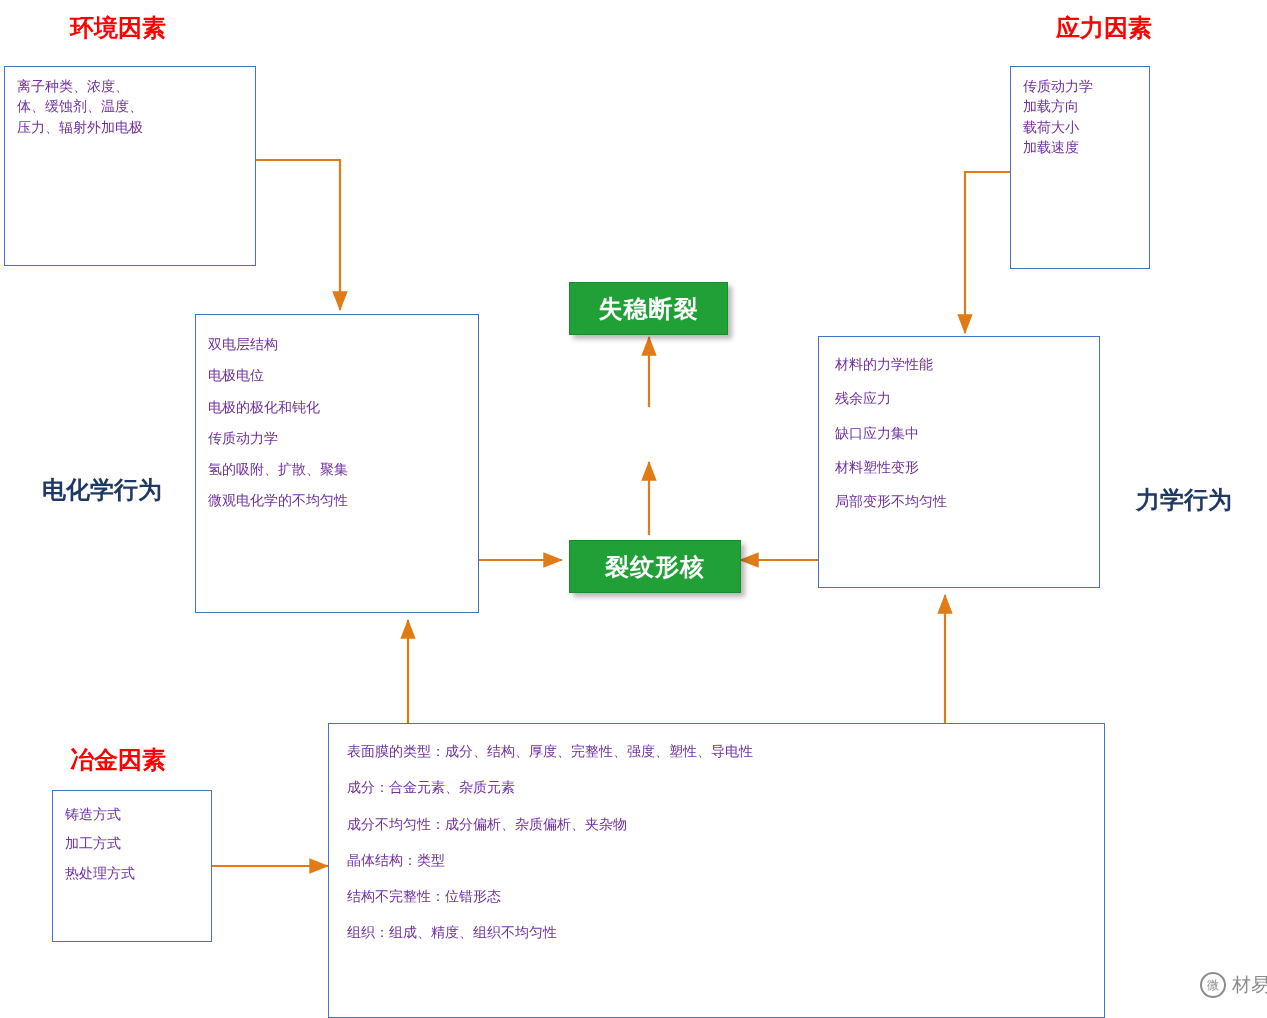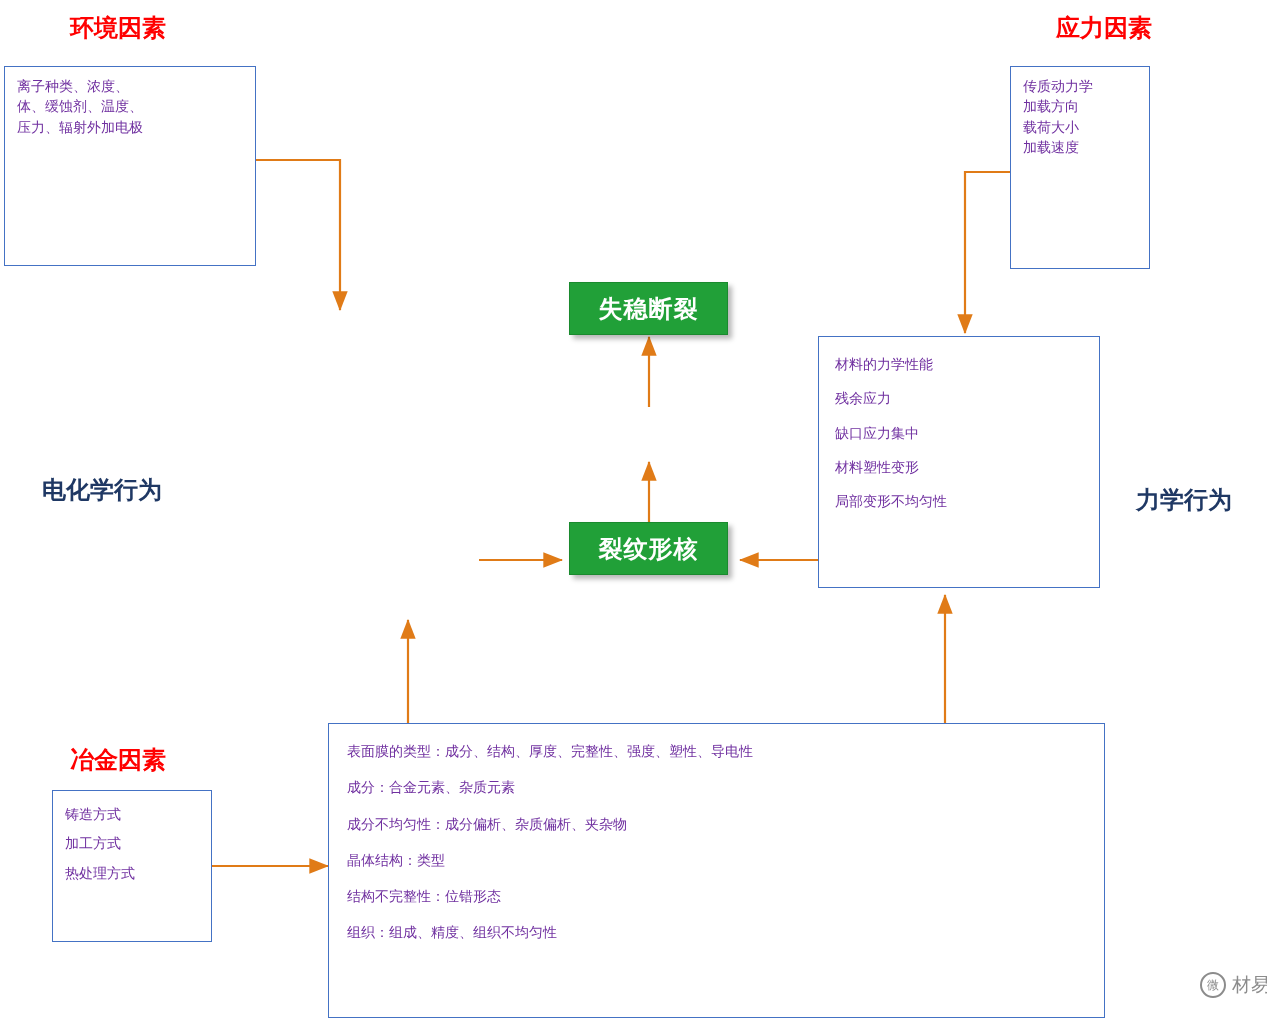--- a/index.html
+++ b/index.html
@@ -129,20 +129,28 @@
     <div class="box-line">压力、辐射外加电极</div>
   </div>
 
   <div class="box" style="left:1010px; top:66px; width:140px; height:203px;">
     <div class="box-line">传质动力学</div>
     <div class="box-line">加载方向</div>
     <div class="box-line">载荷大小</div>
     <div class="box-line">加载速度</div>
   </div>
 
+  <div class="box" style="left:195px; top:314px; width:284px; height:299px; padding-top:20px;">
+    <div class="box-line" style="margin-bottom:11px;">双电层结构</div>
+    <div class="box-line" style="margin-bottom:11px;">电极电位</div>
+    <div class="box-line" style="margin-bottom:11px;">电极的极化和钝化</div>
+    <div class="box-line" style="margin-bottom:11px;">传质动力学</div>
+    <div class="box-line" style="margin-bottom:11px;">氢的吸附、扩散、聚集</div>
+    <div class="box-line">微观电化学的不均匀性</div>
+  </div>
 
   <div class="box" style="left:818px; top:336px; width:282px; height:252px; padding-top:18px; padding-left:16px;">
     <div class="box-line" style="margin-bottom:14px;">材料的力学性能</div>
     <div class="box-line" style="margin-bottom:14px;">残余应力</div>
     <div class="box-line" style="margin-bottom:14px;">缺口应力集中</div>
     <div class="box-line" style="margin-bottom:14px;">材料塑性变形</div>
     <div class="box-line">局部变形不均匀性</div>
   </div>
 
   <div class="box" style="left:328px; top:723px; width:777px; height:295px; padding-top:18px; padding-left:18px;">
@@ -154,20 +162,20 @@
     <div class="box-line">组织：组成、精度、组织不均匀性</div>
   </div>
 
   <div class="box" style="left:52px; top:790px; width:160px; height:152px; padding-top:14px;">
     <div class="box-line" style="margin-bottom:9px;">铸造方式</div>
     <div class="box-line" style="margin-bottom:9px;">加工方式</div>
     <div class="box-line">热处理方式</div>
   </div>
 
   <div class="green-box" style="left:569px; top:282px; width:159px; height:53px;">失稳断裂</div>
-  <div class="green-box" style="left:569px; top:522px; width:159px; height:53px;">裂纹形核</div>
+  <div class="green-box" style="left:569px; top:540px; width:172px; height:53px;">裂纹形核</div>
 
   <div class="watermark">
     <span class="wm-circle">微</span>
     <span>材易通</span>
   </div>
 
 </div>
 
 </body></html>

